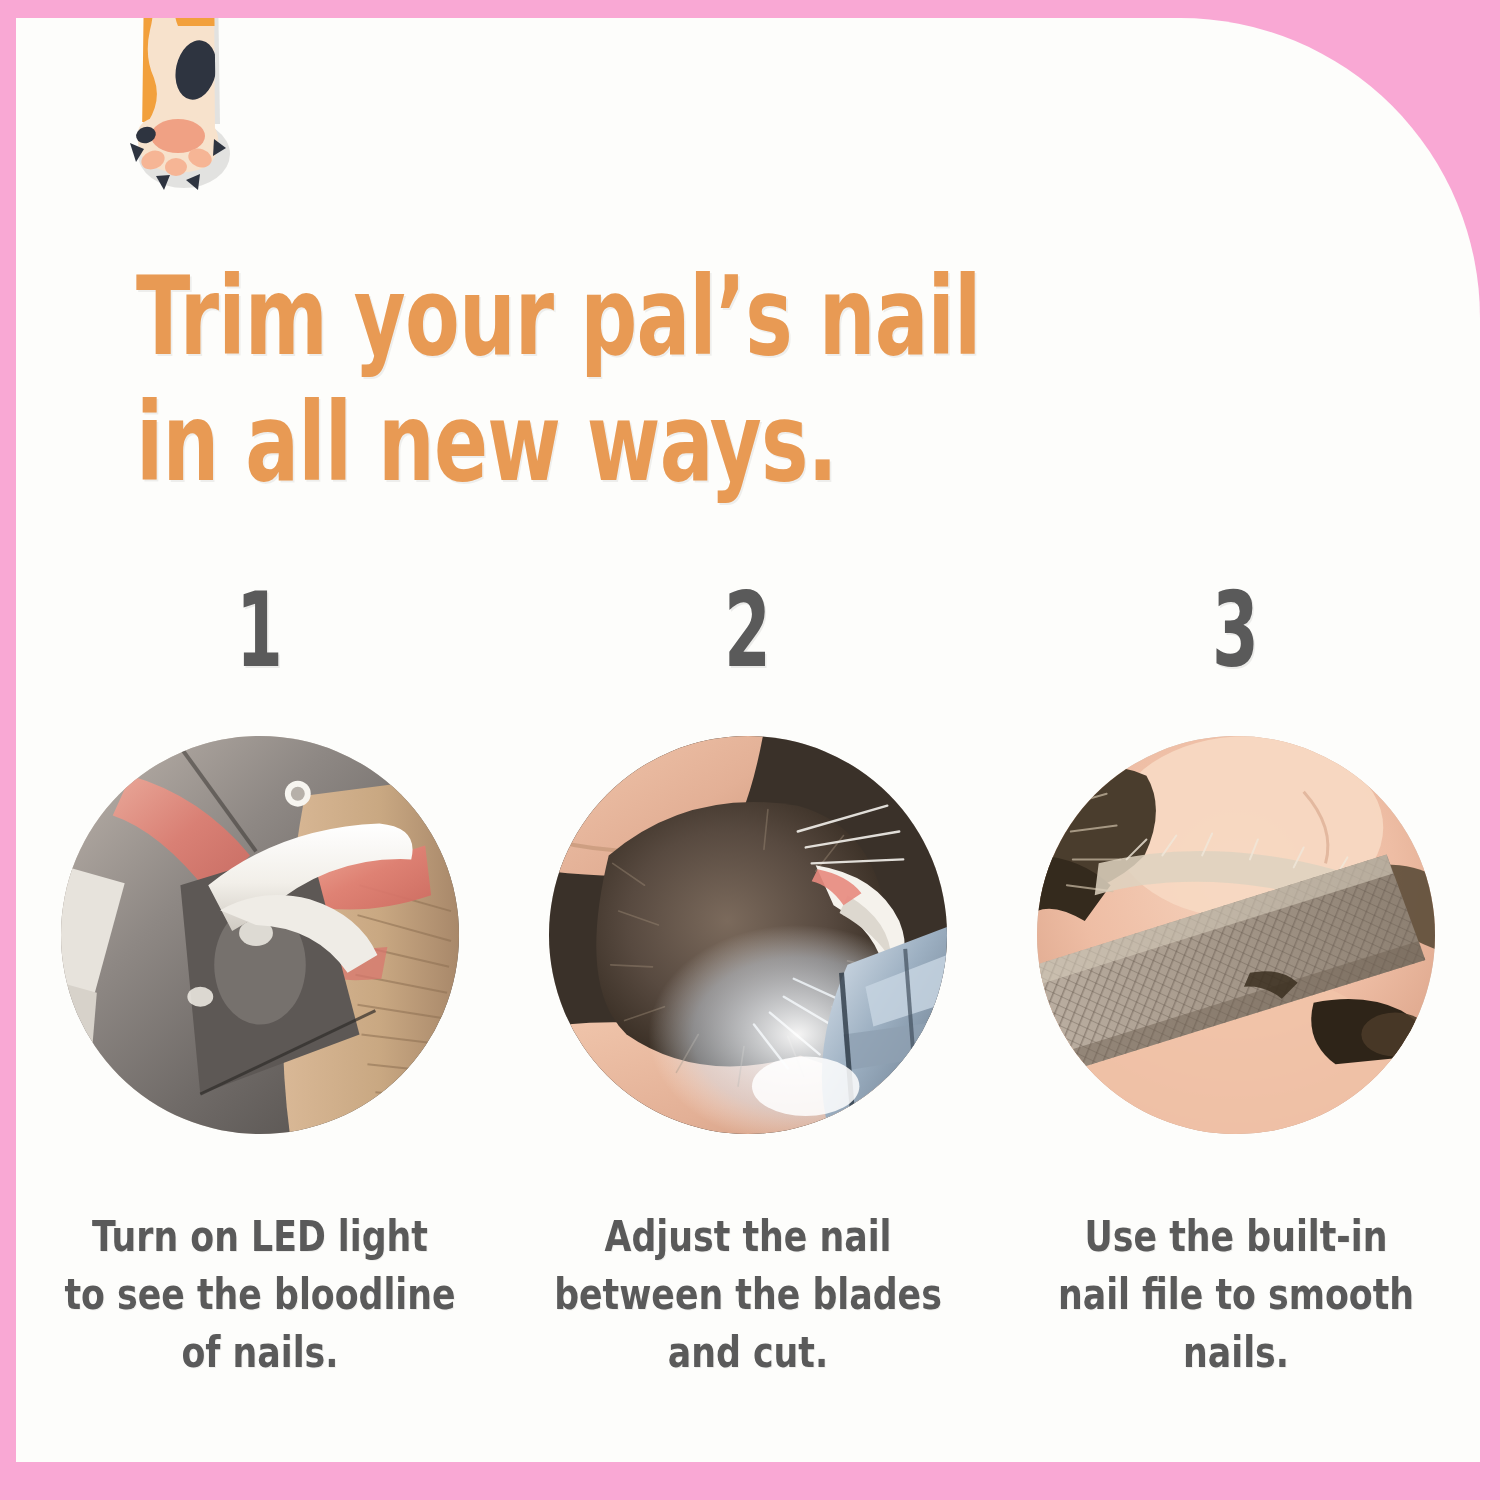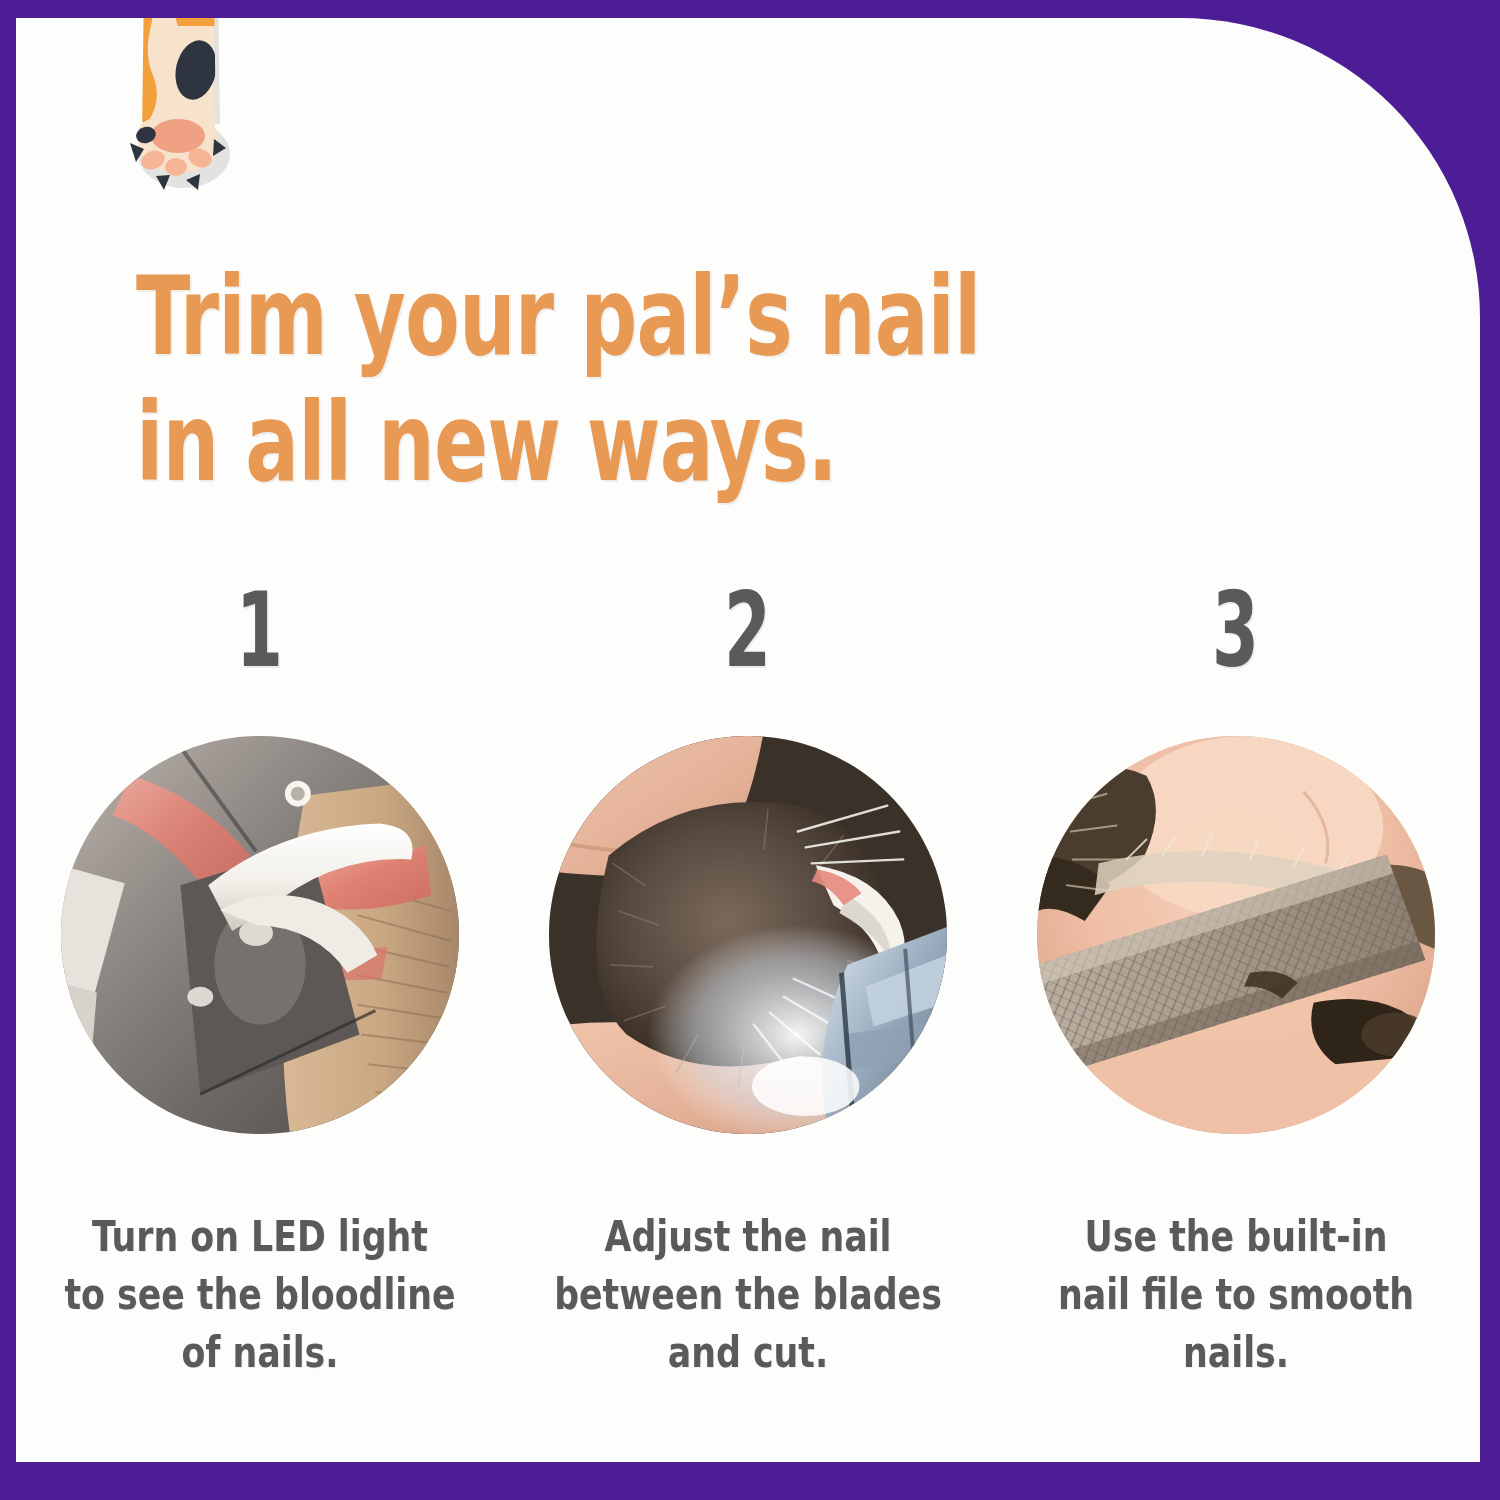--- a/index.html
+++ b/index.html
@@ -10,21 +10,21 @@
     overflow: hidden;
     background: #e89a54;
     font-family: "Liberation Sans", sans-serif;
   }
 
   
   #page {
     position: relative;
     width: 1500px;
     height: 1500px;
-    background: #4c1d95;
+    background: #f9a8d4;
   }
 
   
   #card {
     position: absolute;
     left: 16px;
     top: 18px;
     width: 1464px;
     height: 1444px;
     background: #fdfdfb;

